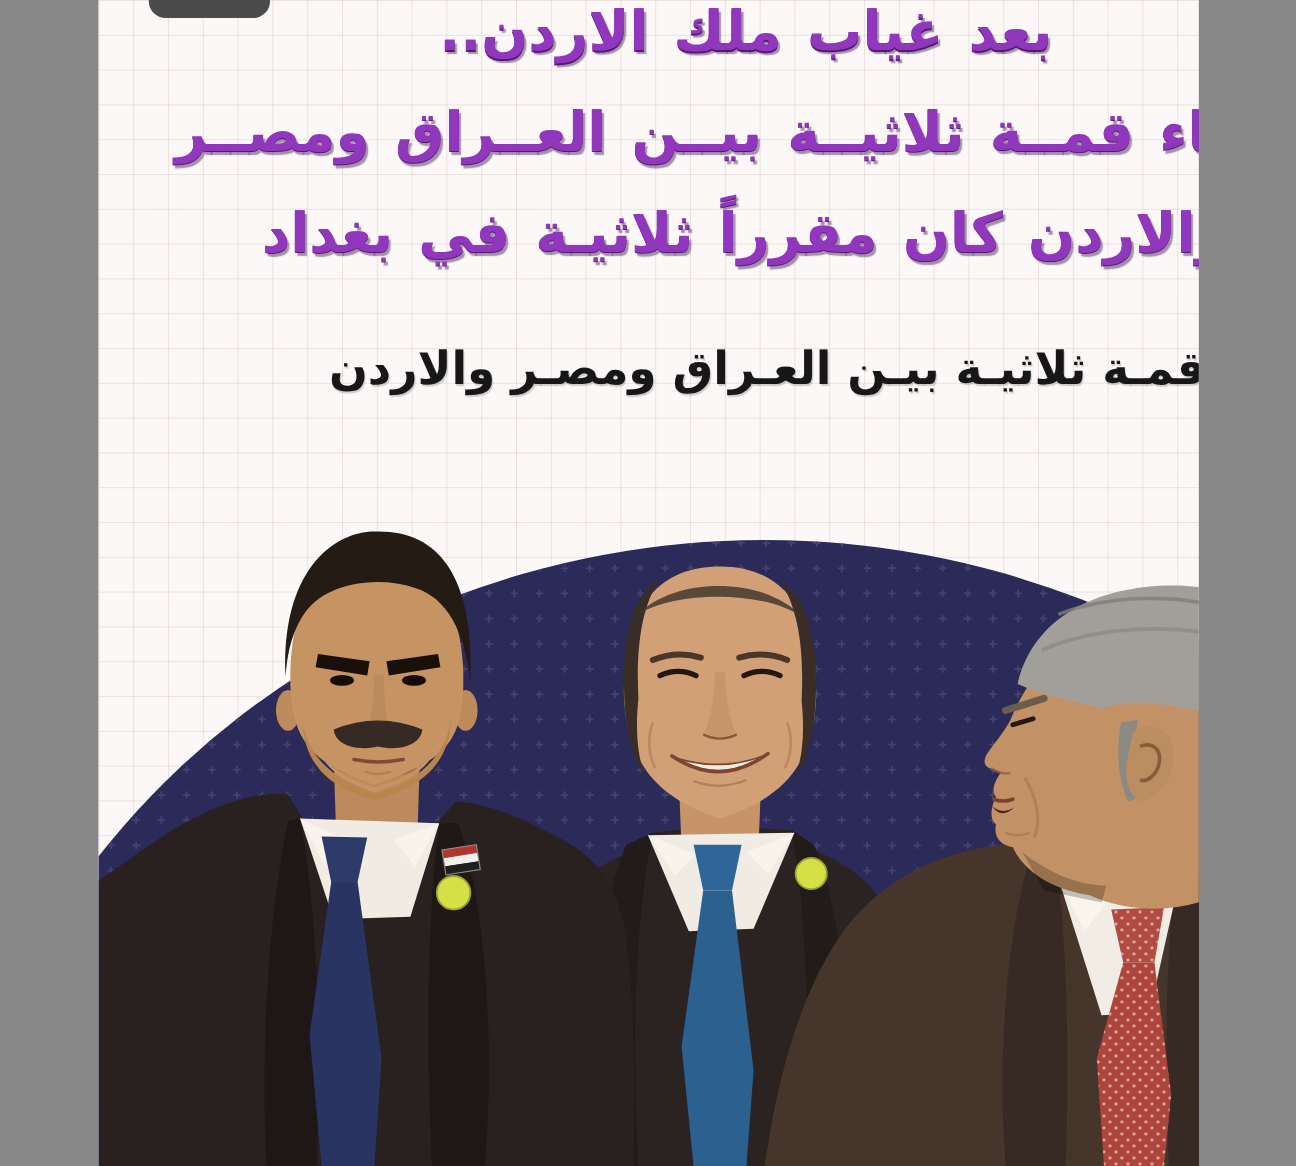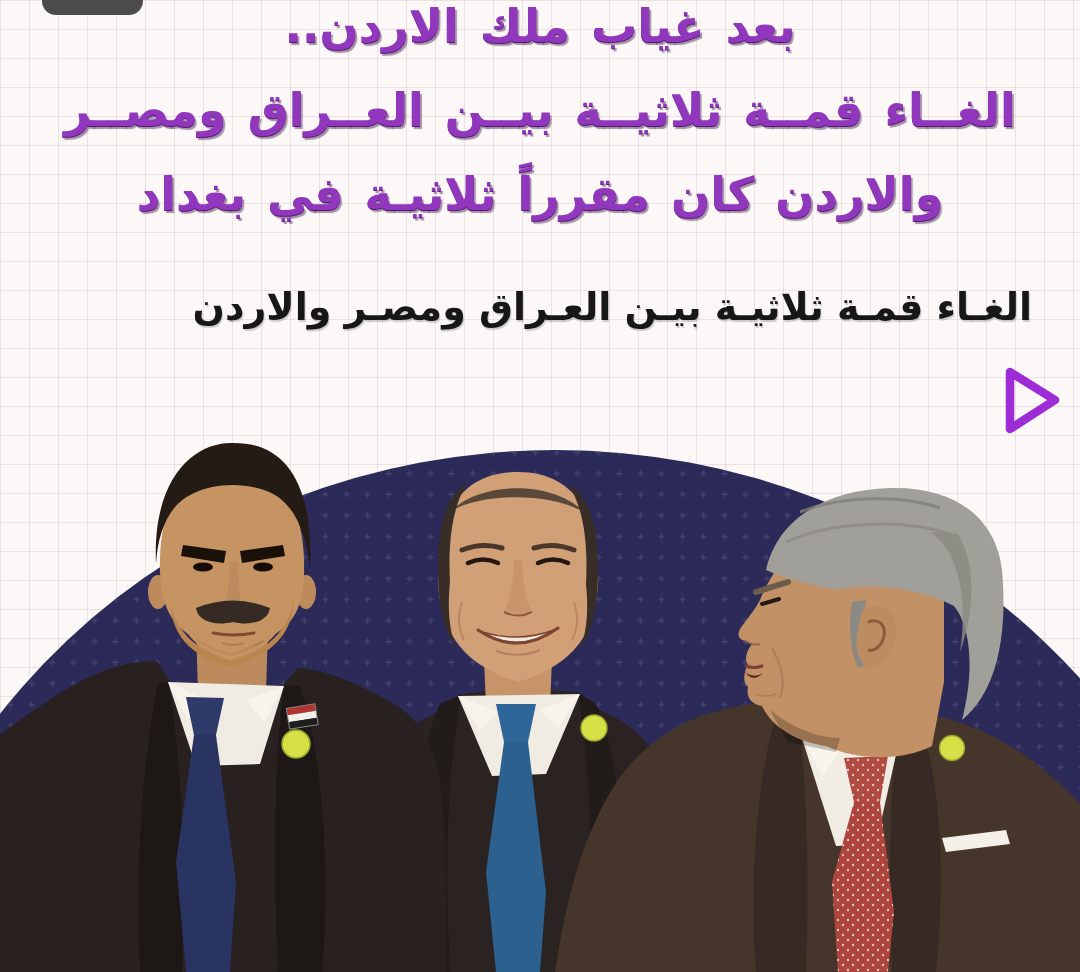--- a/index.html
+++ b/index.html
@@ -2,21 +2,21 @@
 <html lang="ar"><head>
 <meta charset="utf-8">
 <style>
   html,body{margin:0;padding:0;}
   body{
     font-family:"DejaVu Sans", sans-serif;
     background:#888;
   }
   .canvas{
     position:relative;
-    width:1080px;height:972px;
+    width:917px;height:972px;
     margin:0 auto;
     overflow:hidden;
     background:
       linear-gradient(to right, rgba(205,180,178,.33) 1px, transparent 1px) 0 0/29px 29px,
       linear-gradient(to bottom, rgba(205,180,178,.33) 1px, transparent 1px) 0 0/29px 29px,
       #fbf8f7;
   }
   .top-tab{
     position:absolute;left:42px;top:0;width:101px;height:15px;
     background:#4b4b4b;border-radius:0 0 14px 14px;

